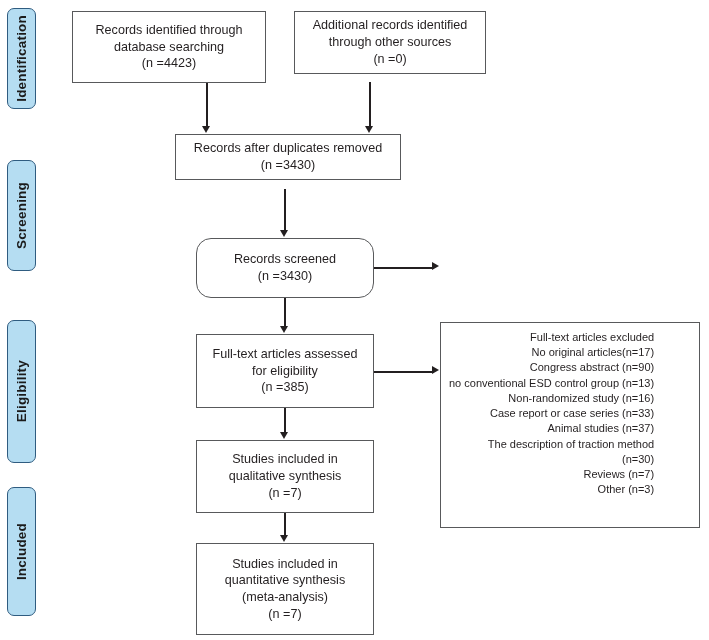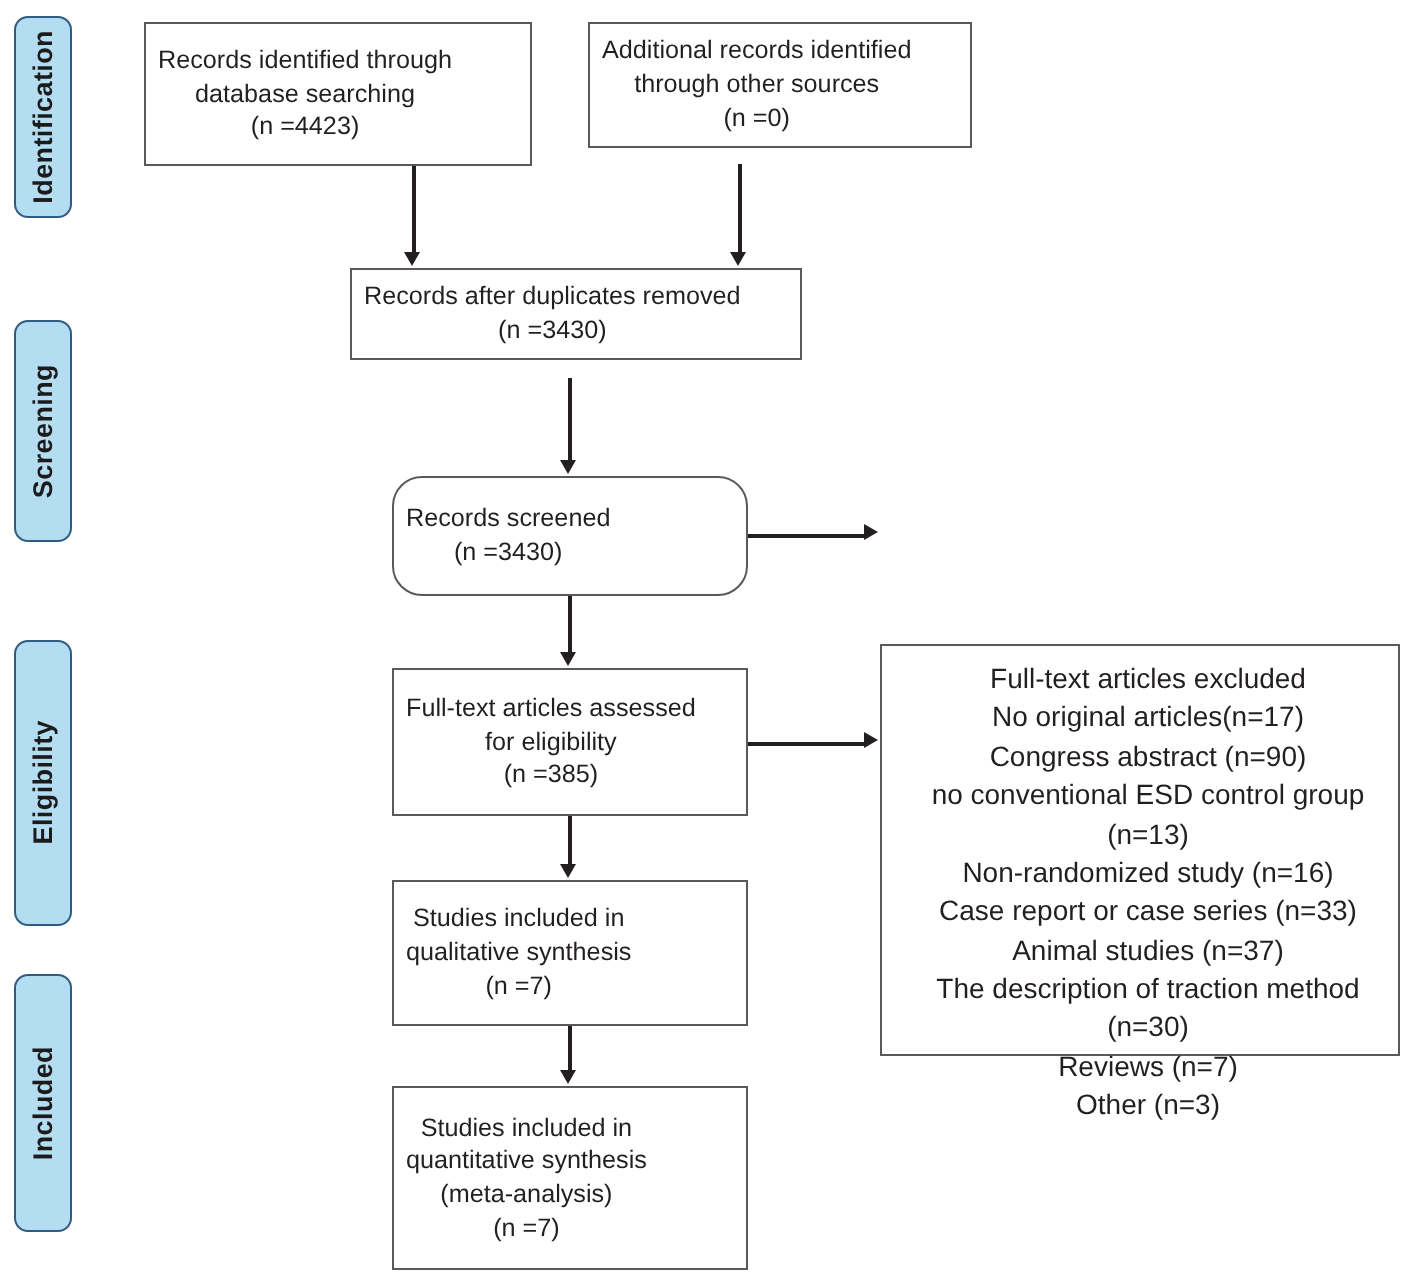--- a/index.html
+++ b/index.html
@@ -43,39 +43,40 @@
   }
 
   
   .flow-box {
     position: absolute;
     box-sizing: border-box;
     background: #ffffff;
     border: 1.3px solid #58595b;
     display: flex;
     align-items: center;
+    justify-content: center;
     text-align: center;
   }
   .flow-box .box-text {
     font-size: 12.6px;
     line-height: 1.33;
     color: #231f20;
     padding: 0 6px;
     white-space: pre-line;
   }
   .flow-box.list-box {
     align-items: flex-start;
     justify-content: flex-start;
     text-align: left;
   }
   .flow-box.list-box .box-text {
-    font-size: 14px;
+    font-size: 11px;
     line-height: 1.385;
     padding: 7px 0 0 8px;
-    text-align: center;
+    text-align: right;
     white-space: pre-line;
   }
 
   
   .conn {
     position: absolute;
     background: #231f20;
   }
   .conn.v { width: 1.6px; }
   .conn.h { height: 1.6px; }

